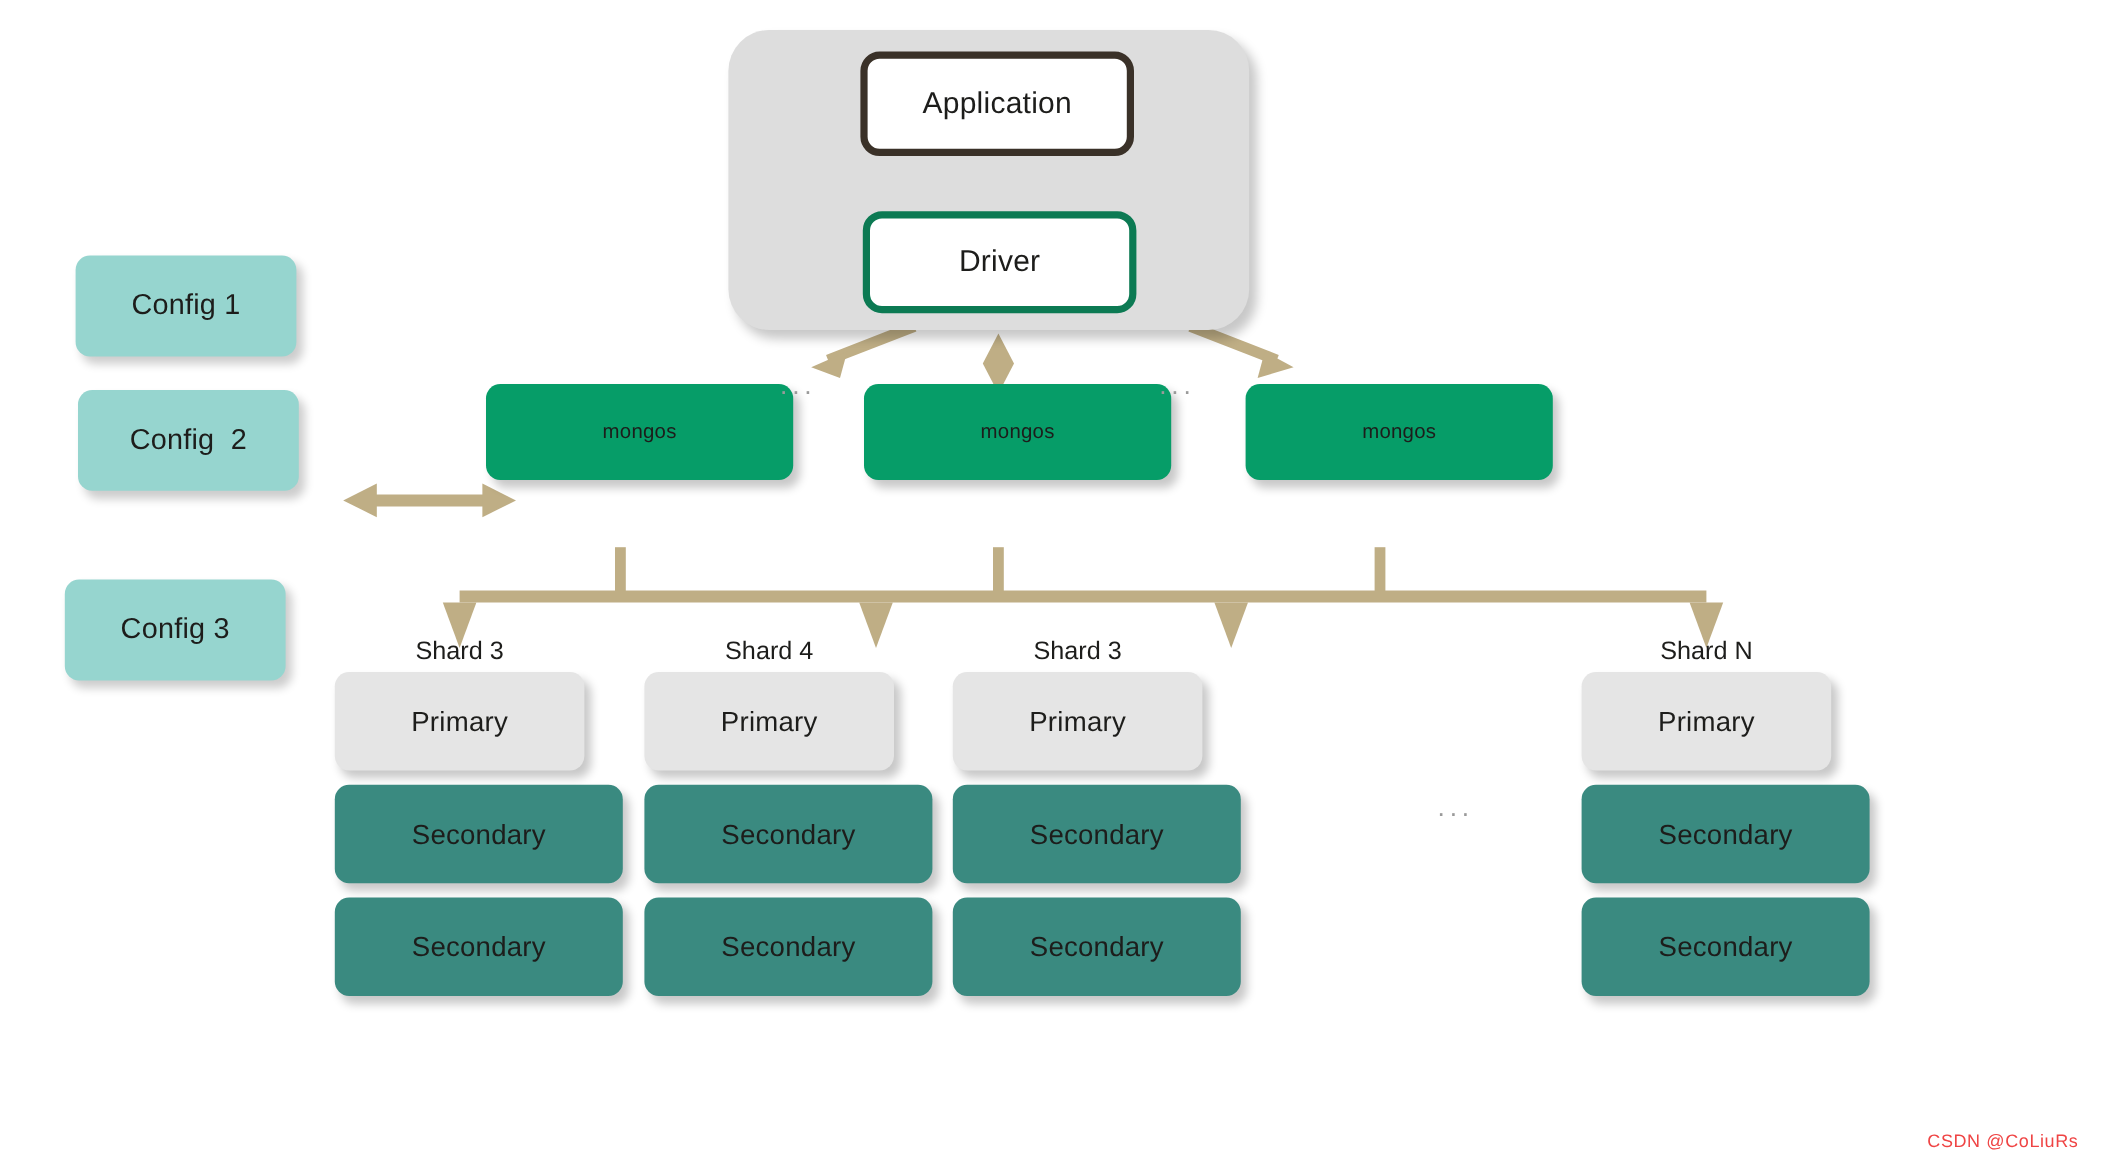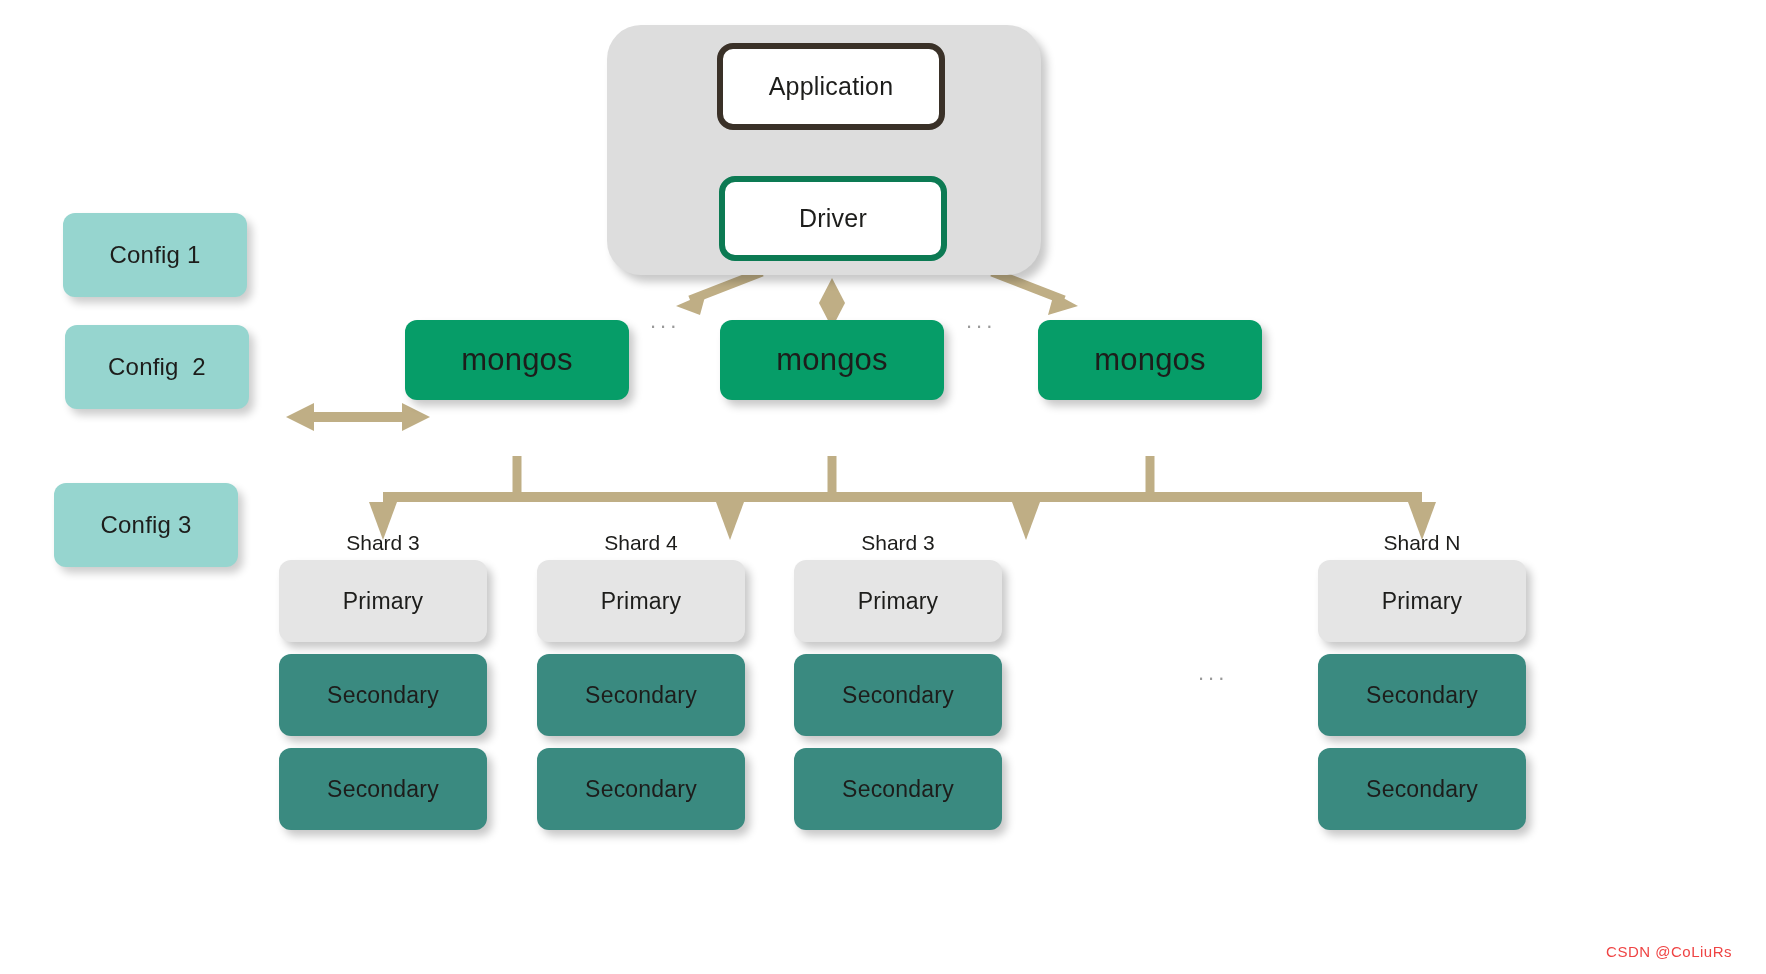--- a/index.html
+++ b/index.html
@@ -70,39 +70,39 @@
     width: 184px;
     height: 84px;
     background: #96d5cf;
     border-radius: 12px;
     font-size: 24px;
     box-shadow: 5px 6px 8px rgba(0,0,0,0.20);
   }
 
   
   .mongos-box {
-    width: 224px;
+    width: 256px;
     height: 80px;
     background: #069d68;
     border-radius: 12px;
-    font-size: 31px;
+    font-size: 17px;
     box-shadow: 5px 6px 8px rgba(0,0,0,0.22);
   }
 
   
   .primary-box {
     width: 208px;
     height: 82px;
     background: #e5e5e5;
     border-radius: 12px;
     font-size: 23px;
     box-shadow: 5px 6px 8px rgba(0,0,0,0.22);
   }
   .secondary-box {
-    width: 208px;
+    width: 240px;
     height: 82px;
     background: #3a8a80;
     border-radius: 12px;
     font-size: 23px;
     box-shadow: 5px 6px 8px rgba(0,0,0,0.22);
   }
 
   
   .shard-label {
     position: absolute;

